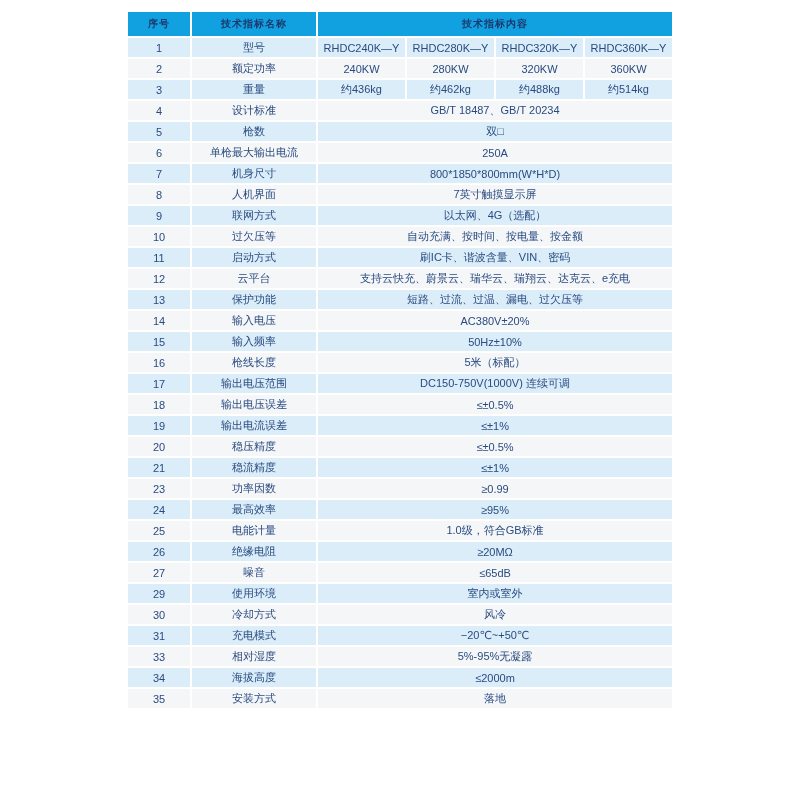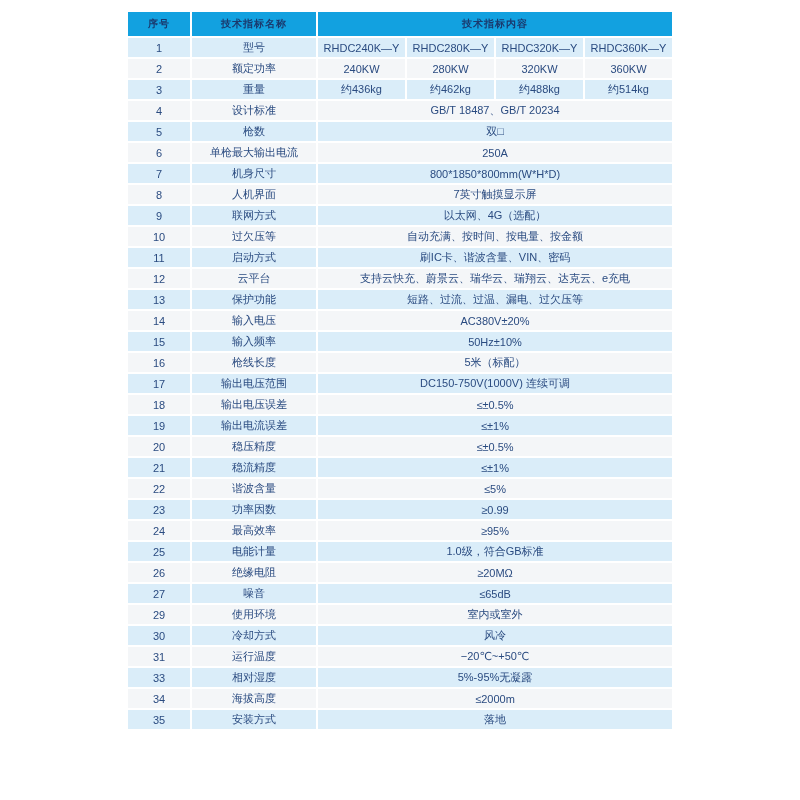--- a/index.html
+++ b/index.html
@@ -174,25 +174,20 @@
           <td>20</td>
           <td>稳压精度</td>
           <td colspan="4">≤±0.5%</td>
         </tr>
         <tr>
           <td>21</td>
           <td>稳流精度</td>
           <td colspan="4">≤±1%</td>
         </tr>
         <tr>
-          <td>22</td>
-          <td>谐波含量</td>
-          <td colspan="4">≤5%</td>
-        </tr>
-        <tr>
           <td>23</td>
           <td>功率因数</td>
           <td colspan="4">≥0.99</td>
         </tr>
         <tr>
           <td>24</td>
           <td>最高效率</td>
           <td colspan="4">≥95%</td>
         </tr>
         <tr>
@@ -215,21 +210,21 @@
           <td>使用环境</td>
           <td colspan="4">室内或室外</td>
         </tr>
         <tr>
           <td>30</td>
           <td>冷却方式</td>
           <td colspan="4">风冷</td>
         </tr>
         <tr>
           <td>31</td>
-          <td>运行温度</td>
+          <td>充电模式</td>
           <td colspan="4">−20℃~+50℃</td>
         </tr>
         <tr>
           <td>33</td>
           <td>相对湿度</td>
           <td colspan="4">5%-95%无凝露</td>
         </tr>
         <tr>
           <td>34</td>
           <td>海拔高度</td>

